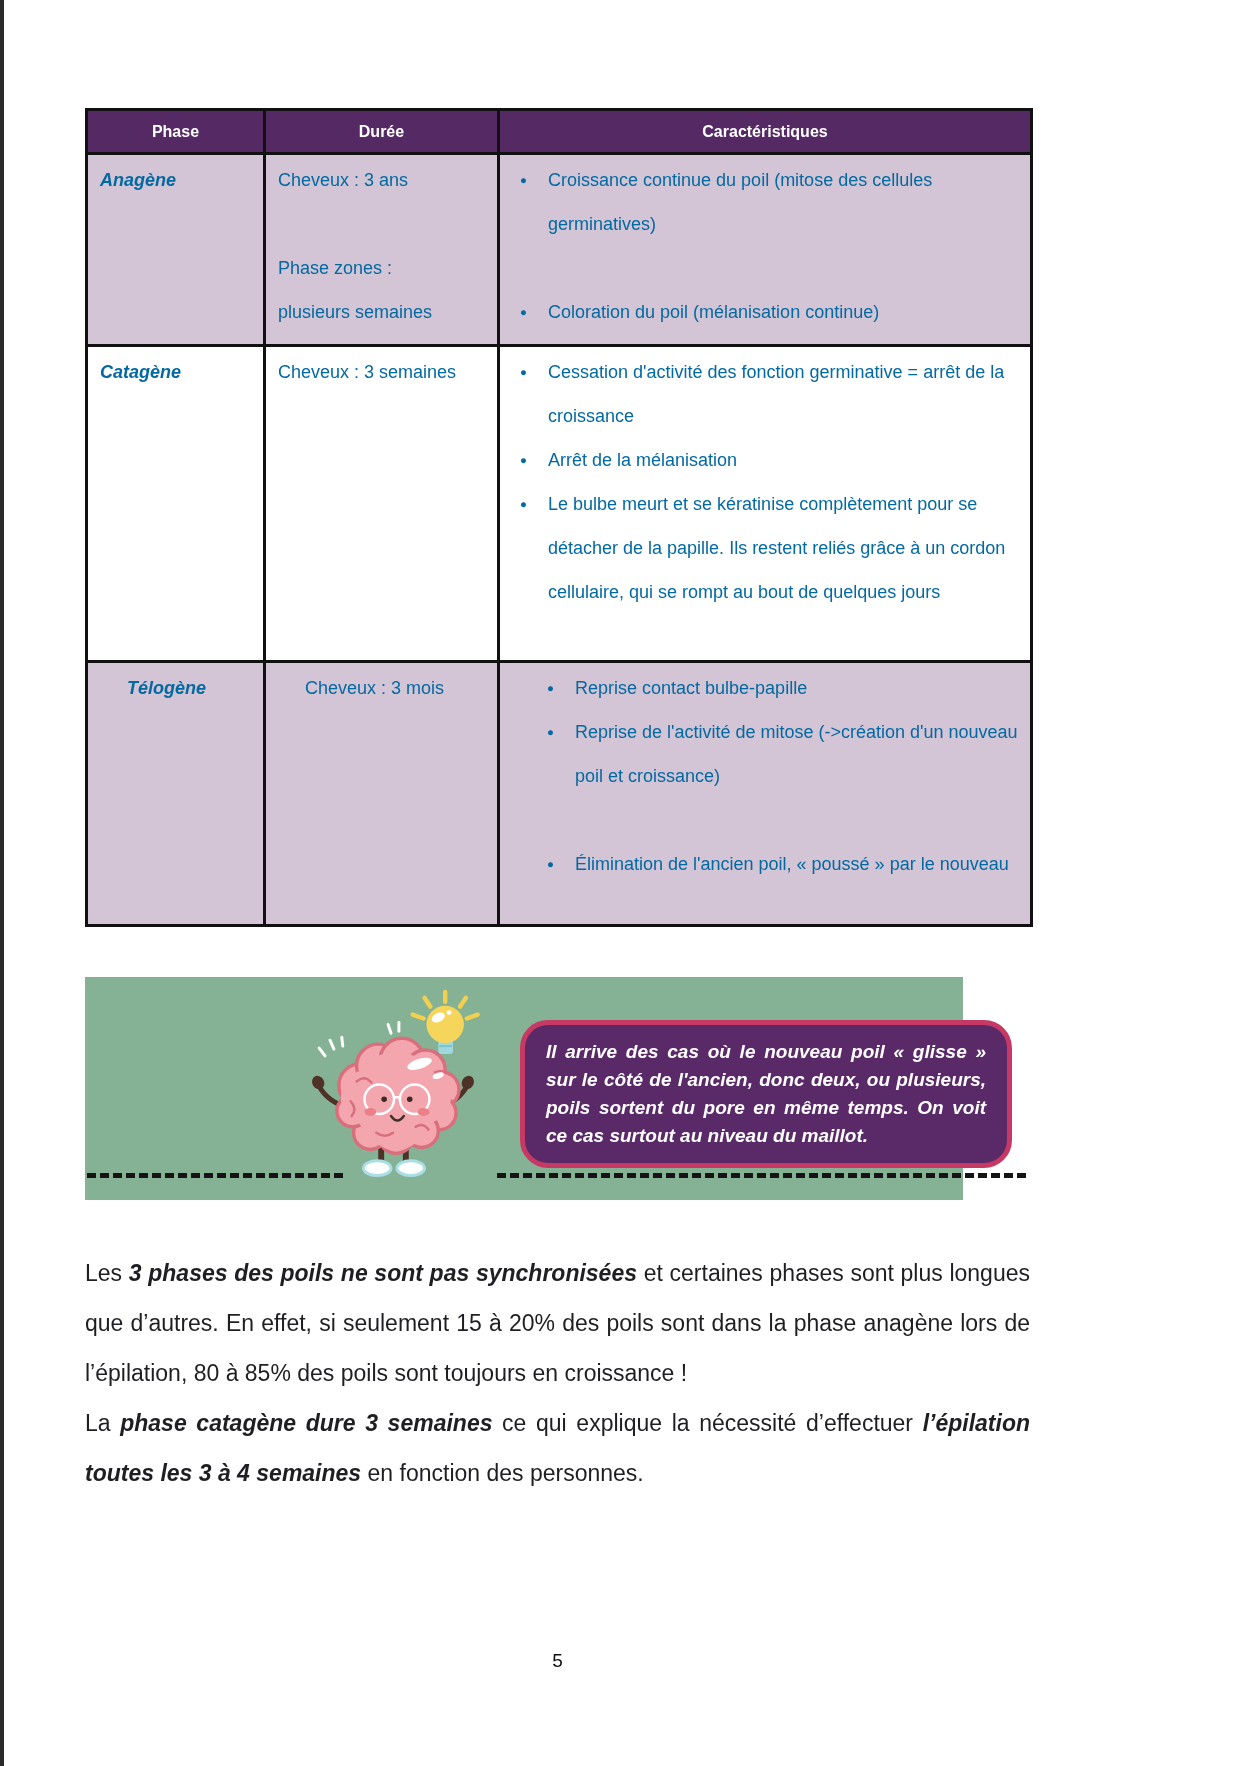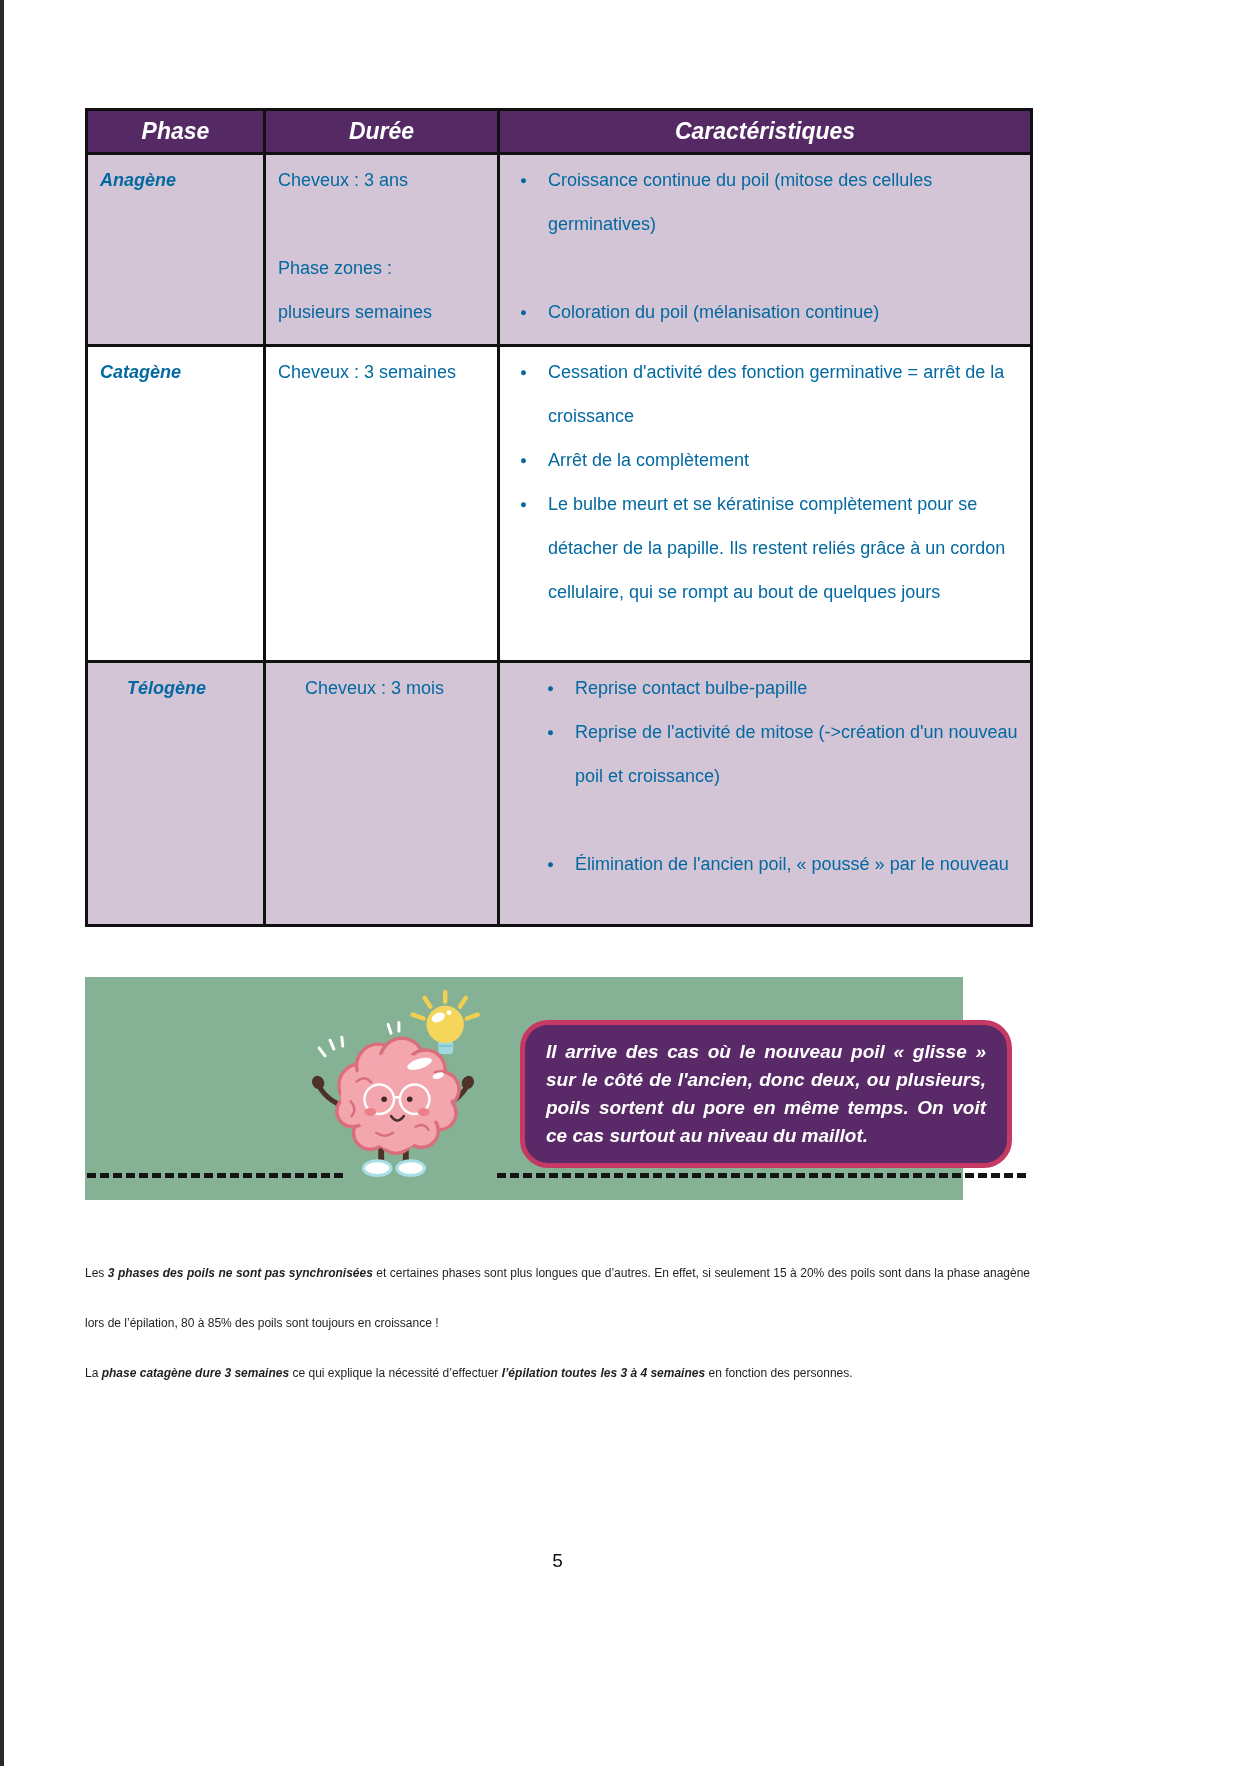--- a/index.html
+++ b/index.html
@@ -7,22 +7,22 @@
     position:relative; width:1248px; height:1766px; background:#ffffff;
     font-family:"Liberation Sans", sans-serif; overflow:hidden;
   }
   .page-edge { position:absolute; left:0; top:0; width:4px; height:1766px; background:#2a2a2a; }
   .content { position:absolute; left:85px; top:0; width:945px; }
 
   
   table.phases { border-collapse:collapse; table-layout:fixed; width:945px; margin-top:108px; }
   table.phases th, table.phases td { border:3px solid #111; box-sizing:border-box; }
   table.phases th {
-    background:var(--header-purple,#552a64); color:#fff; font-weight:bold; font-style:italic;
-    font-size:23px; height:44px; padding:0;
+    background:var(--header-purple,#552a64); color:#fff; font-weight:bold; 
+    font-size:16px; height:44px; padding:0;
   }
   table.phases td {
     vertical-align:top; font-size:18px; line-height:44px; color:#0369a1;
     padding:3px 10px 8px 12px; background:#ffffff;
   }
   tr.alt td { background:var(--row-lavender,#d3c4d6); }
   td.phase { font-weight:bold; font-style:italic; padding-left:10px; color:#17171c; }
   .bullet { display:flex; }
   .dot { flex:0 0 36px; box-sizing:border-box; padding-left:8px; font-size:11.5px; }
   .gap { margin-top:44px; }
@@ -39,21 +39,21 @@
     border-radius:28px; padding:13px 21px;
   }
   .bubble p { margin:0; color:#fff; font-weight:bold; font-style:italic; font-size:19px;
     line-height:28px; text-align:justify; }
   .dash { position:absolute; height:5px;
     background:repeating-linear-gradient(90deg,#141414 0 9px, transparent 9px 13px); }
   .dash-left  { left:2px;   top:196px; width:258px; }
   .dash-right { left:412px; top:196px; width:531px; }
 
   
-  .para { margin:0; font-size:12px; line-height:50px; color:#1f1f23; text-align:justify; width:945px; }
+  .para { margin:0; font-size:23px; line-height:50px; color:#1f1f23; text-align:justify; width:945px; }
   .para.first { margin-top:48px; }
   .rb { font-weight:bold; font-style:italic; }
 
   .pagenum { margin-top:152px; width:945px; text-align:center; font-size:19px; color:#101014; }
 </style>
 </head>
 <body>
 
 <div class="page">
   <div class="page-edge"></div>
@@ -97,21 +97,21 @@
           <td>
             <div>Cheveux : 3 semaines</div>
           </td>
           <td>
             <div class="bullet">
                 <span class="dot">●</span>
                 <span>Cessation d'activité des fonction germinative = arrêt de la croissance</span>
               </div>
             <div class="bullet">
                 <span class="dot">●</span>
-                <span>Arrêt de la complètement</span>
+                <span>Arrêt de la mélanisation</span>
               </div>
             <div class="bullet">
                 <span class="dot">●</span>
                 <span>Le bulbe meurt et se kératinise complètement pour se détacher de la papille. Ils restent reliés grâce à un cordon cellulaire, qui se rompt au bout de quelques jours</span>
               </div>
           </td>
         </tr>
         <tr class="alt r3">
           <td class="phase">Télogène</td>
           <td>

